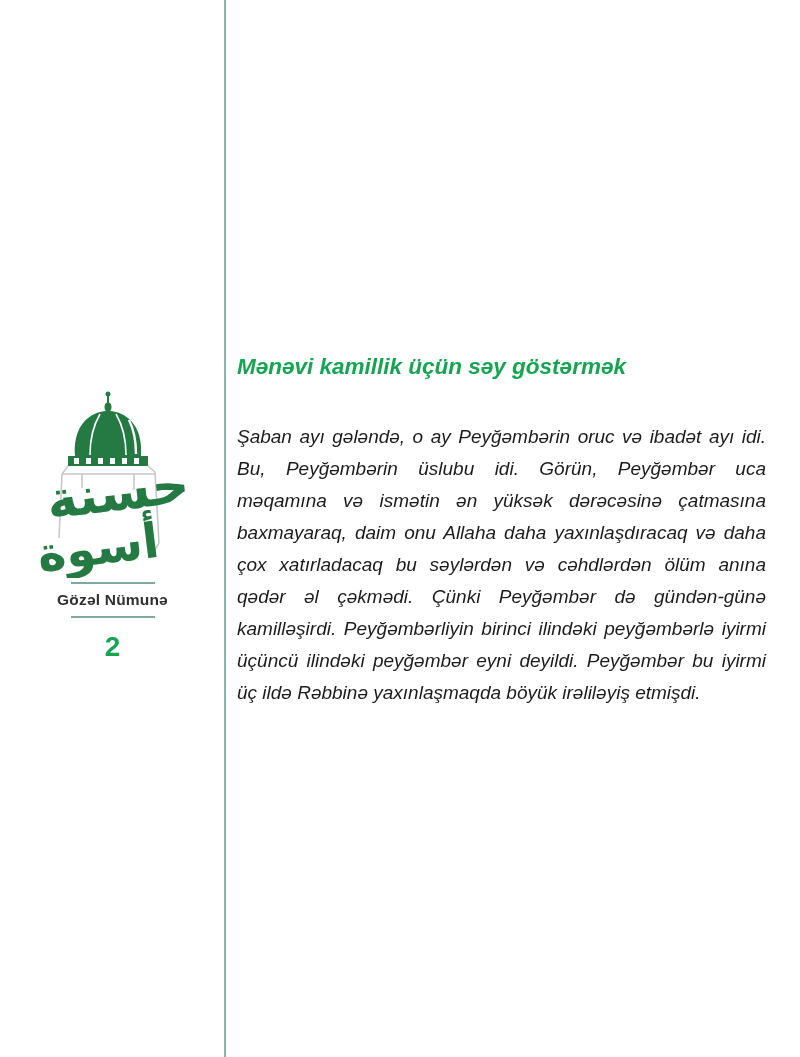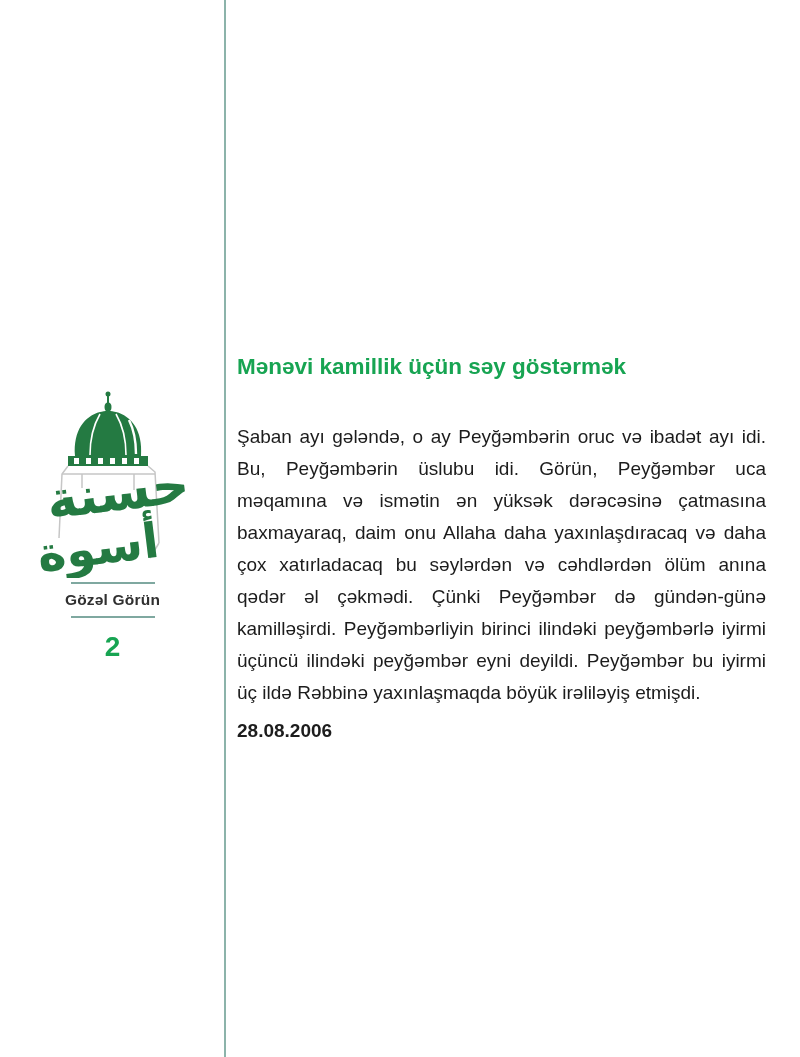--- a/index.html
+++ b/index.html
@@ -49,20 +49,21 @@
     font-size: 28px;
     line-height: 30px;
     font-weight: bold;
     color: #17a452;
   }
   .article {
     position: absolute;
     left: 237px;
     top: 352px;
     width: 529px;
+    font-style: italic;
   }
   .article-title {
     margin: 0;
     font-size: 22.5px;
     line-height: 30px;
     font-weight: bold;
     color: #17a452;
   }
   .article-body {
     margin: 39px 0 0 0;
@@ -123,27 +124,26 @@
       </g>
 
       <g class="calligraphy" fill="#247a42">
         <text x="90" y="122" font-size="52" text-anchor="middle" transform="rotate(-7 90 122)">حسنة</text>
         <text x="70" y="176" font-size="48" text-anchor="middle" transform="rotate(-7 70 176)">أسوة</text>
       </g>
     </svg>
 
     <div class="rule rule-top"></div>
 
-    <div class="caption">Gözəl Görün</div>
+    <div class="caption">Gözəl Nümunə</div>
 
     <div class="rule rule-bottom"></div>
 
     <div class="issue-number">2</div>
 
   </div>
 
   <div class="article">
     <h1 class="article-title">Mənəvi kamillik üçün səy göstərmək</h1>
     <p class="article-body">Şaban ayı gələndə, o ay Peyğəmbərin oruc və ibadət ayı idi. Bu, Peyğəmbərin üslubu idi. Görün, Peyğəmbər uca məqamına və ismətin ən yüksək dərəcəsinə çatmasına baxmayaraq, daim onu Allaha daha yaxınlaşdıracaq və daha çox xatırladacaq bu səylərdən və cəhdlərdən ölüm anına qədər əl çəkmədi. Çünki Peyğəmbər də gündən-günə kamilləşirdi. Peyğəmbərliyin birinci ilindəki peyğəmbərlə iyirmi üçüncü ilindəki peyğəmbər eyni deyildi. Peyğəmbər bu iyirmi üç ildə Rəbbinə yaxınlaşmaqda böyük irəliləyiş etmişdi.</p>
-    <p class="article-date">28.08.2006</p>
   </div>
 
 </div>
 
 </body></html>

